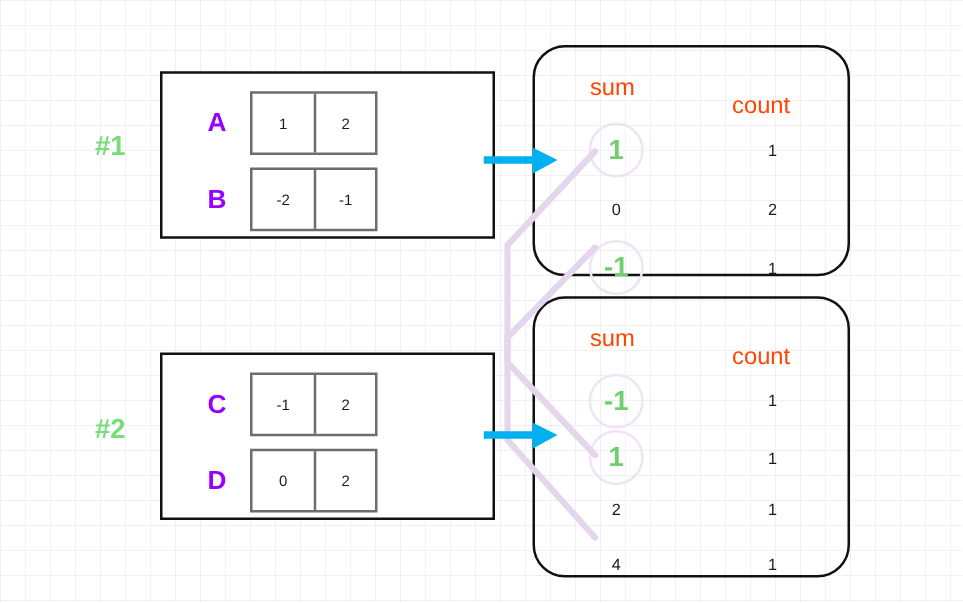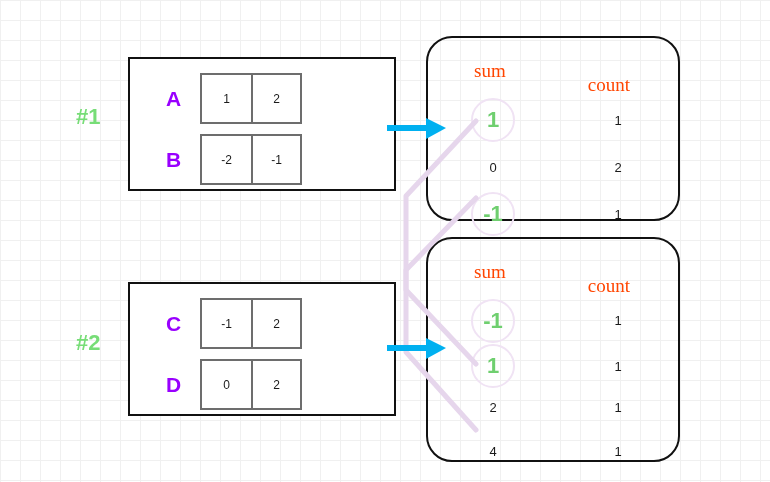--- a/index.html
+++ b/index.html
@@ -87,21 +87,20 @@
   }
   #result-1 { left: 426px; top: 36px; width: 254px; height: 185px; }
   #result-2 { left: 426px; top: 237px; width: 254px; height: 225px; }
 
   .res-header {
     position: absolute;
     top: 22px;
     left: 0;
     right: 12px;
     display: flex;
-    font-family: Liberation Serif, serif;
   }
   .res-header .hcol {
     color: #ff4500;
     font-size: 19px;
     text-align: center;
   }
   .hcol.sum   { width: 130px; }
   .hcol.count { width: 120px; margin-top: 14px; }
 
   .res-rows {

